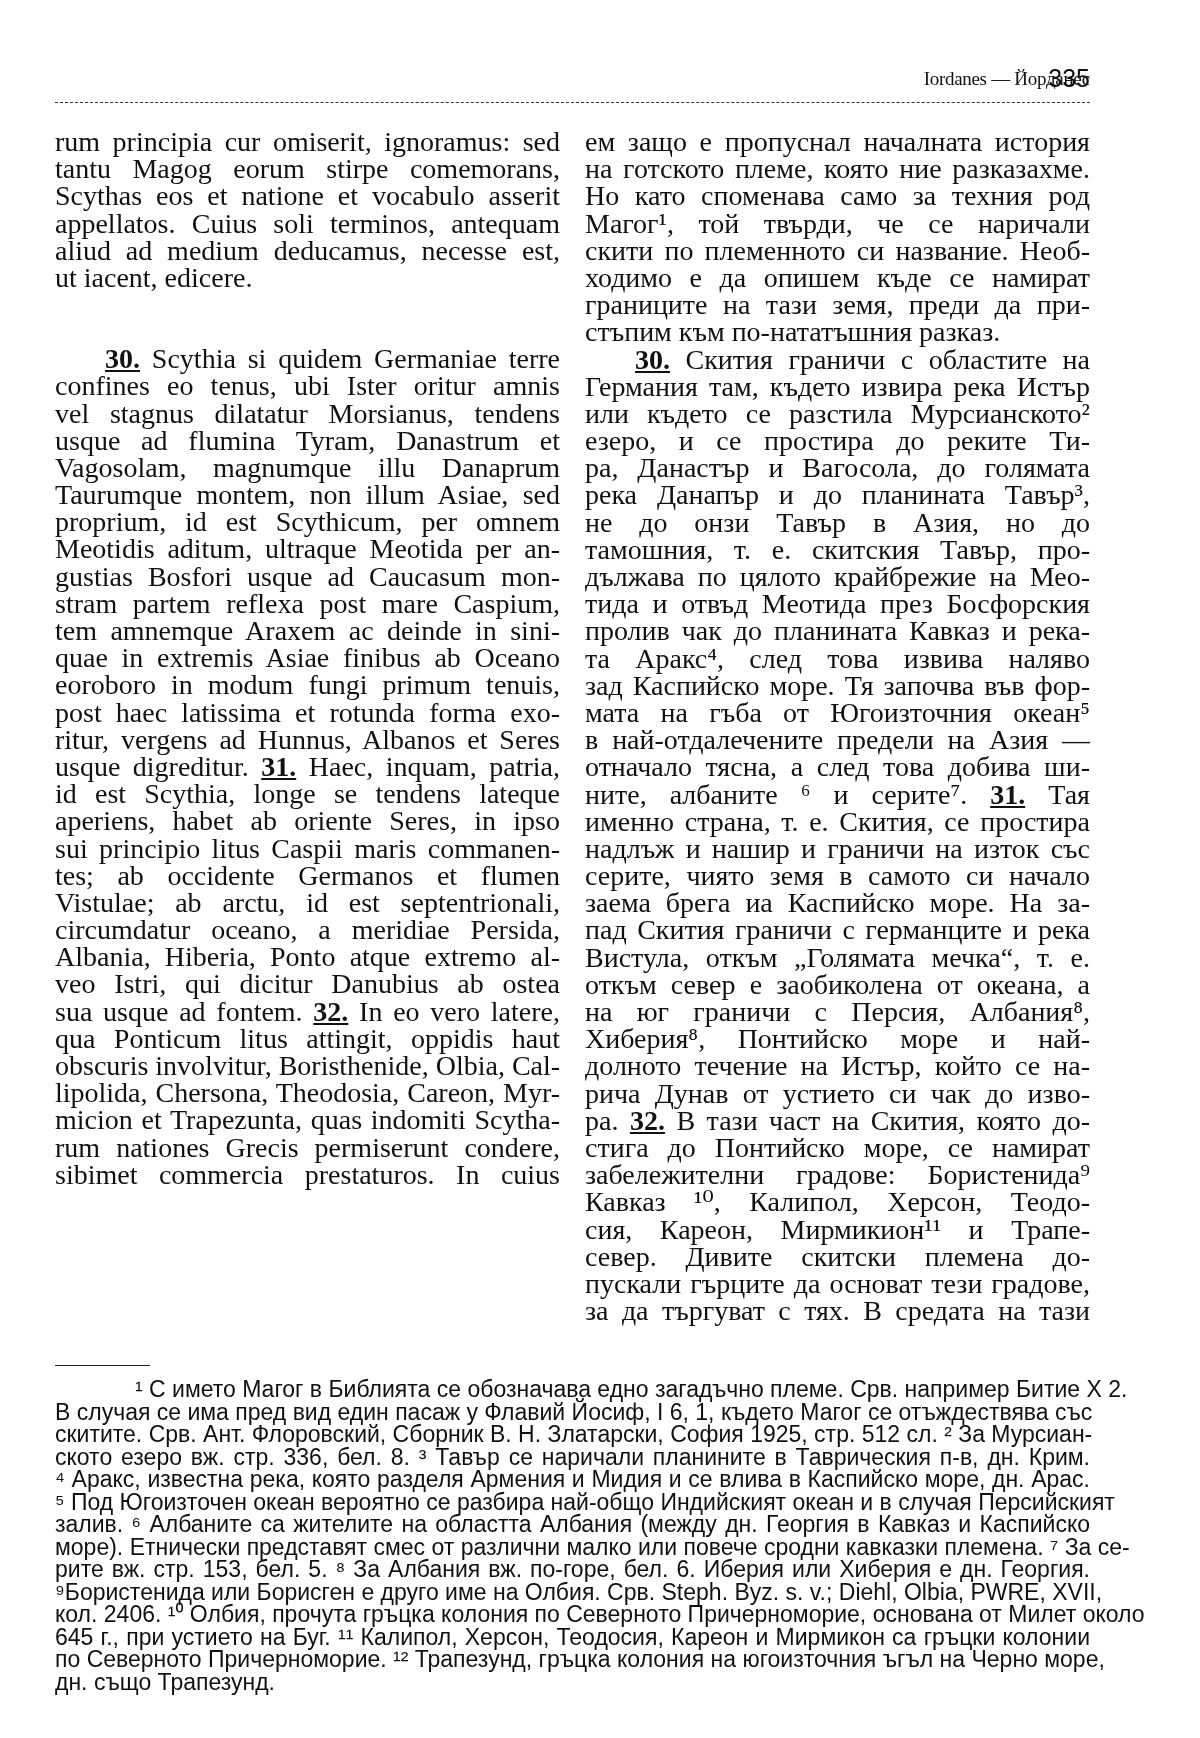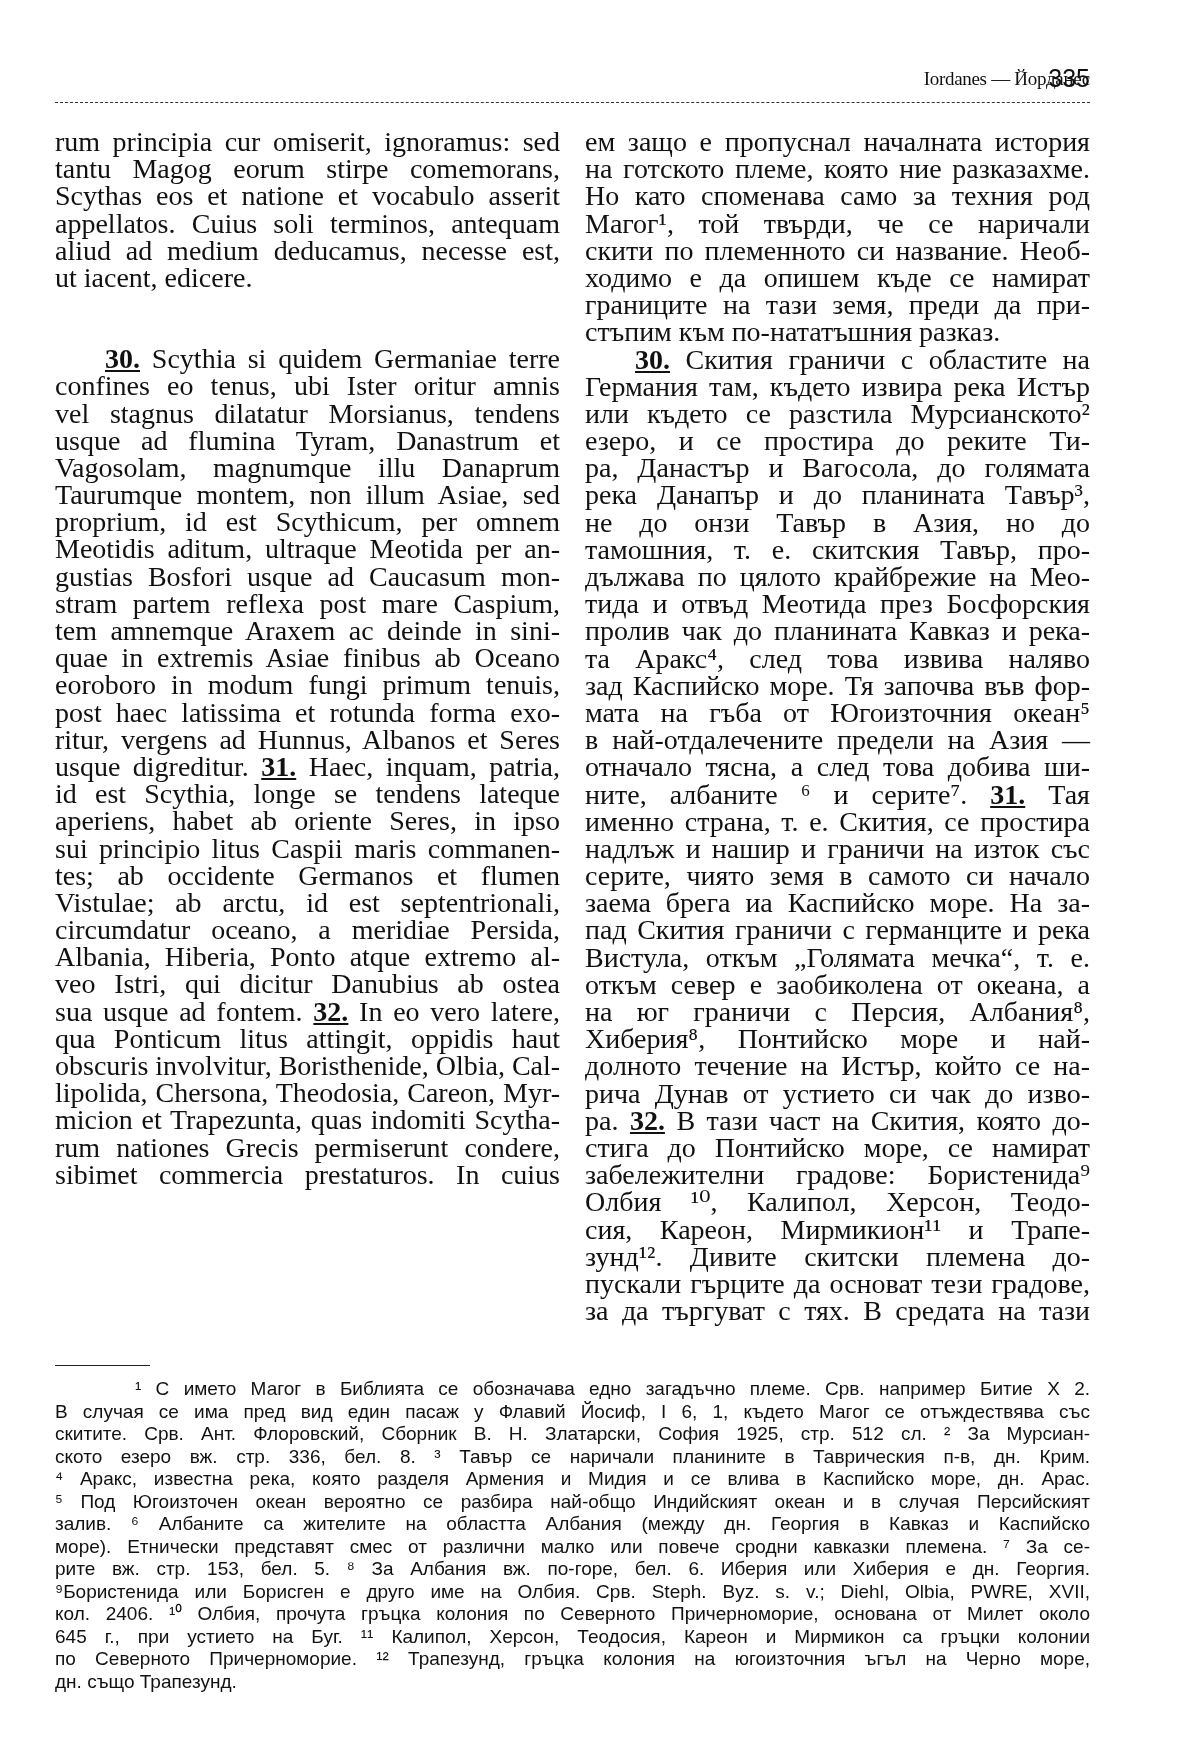--- a/index.html
+++ b/index.html
@@ -29,21 +29,21 @@
   .col .line.last { text-align-last: left; }
   .col.left { left: 55px; width: 505px; }
   .col.right { left: 585px; width: 505px; }
   .gap { height: 54px; }
   .indent { padding-left: 50px; }
   b.sec { font-weight: bold; text-decoration: underline; }
   .fn-rule { position: absolute; left: 55px; top: 1365px; width: 95px; border-top: 1.5px solid #222; }
   .footnotes {
     position: absolute; left: 55px; top: 1378px; width: 1035px;
     font-family: "Liberation Sans Narrow", "Liberation Sans", sans-serif;
-    font-size: 19px; line-height: 22.5px;
+    font-size: 23px; line-height: 22.5px;
   }
   .footnotes .fline { white-space: nowrap; text-align: justify; text-align-last: justify; }
   .footnotes .fline.last { text-align-last: left; }
 </style>
 </head>
 <body>
 
 <div class="header">
   <div class="title">Iordanes — Йорданес</div>
   <div class="pageno">335</div>
@@ -123,23 +123,23 @@
   <div class="line">пад Скития граничи с германците и река</div>
   <div class="line">Вистула, откъм „Голямата мечка“, т. е.</div>
   <div class="line">откъм север е заобиколена от океана, а</div>
   <div class="line">на юг граничи с Персия, Албания⁸,</div>
   <div class="line">Хиберия⁸, Понтийско море и най-</div>
   <div class="line">долното течение на Истър, който се на-</div>
   <div class="line">рича Дунав от устието си чак до изво-</div>
   <div class="line">ра. <b class="sec">32.</b> В тази част на Скития, която до-</div>
   <div class="line">стига до Понтийско море, се намират</div>
   <div class="line">забележителни градове: Бористенида⁹</div>
-  <div class="line">Олбия ¹⁰, Калипол, Херсон, Теодо-</div>
+  <div class="line">Кавказ ¹⁰, Калипол, Херсон, Теодо-</div>
   <div class="line">сия, Кареон, Мирмикион¹¹ и Трапе-</div>
-  <div class="line">зунд¹². Дивите скитски племена до-</div>
+  <div class="line">север. Дивите скитски племена до-</div>
   <div class="line">пускали гърците да основат тези градове,</div>
   <div class="line">за да търгуват с тях. В средата на тази</div>
 </div>
 
 <div class="fn-rule"></div>
 
 <div class="footnotes">
   <div class="fline" style="padding-left:80px">¹ С името Магог в Библията се обозначава едно загадъчно племе. Срв. например Битие X 2.</div>
   <div class="fline">В случая се има пред вид един пасаж у Флавий Йосиф, I 6, 1, където Магог се отъждествява със</div>
   <div class="fline">скитите. Срв. Ант. Флоровский, Сборник В. Н. Златарски, София 1925, стр. 512 сл. ² За Мурсиан-</div>

